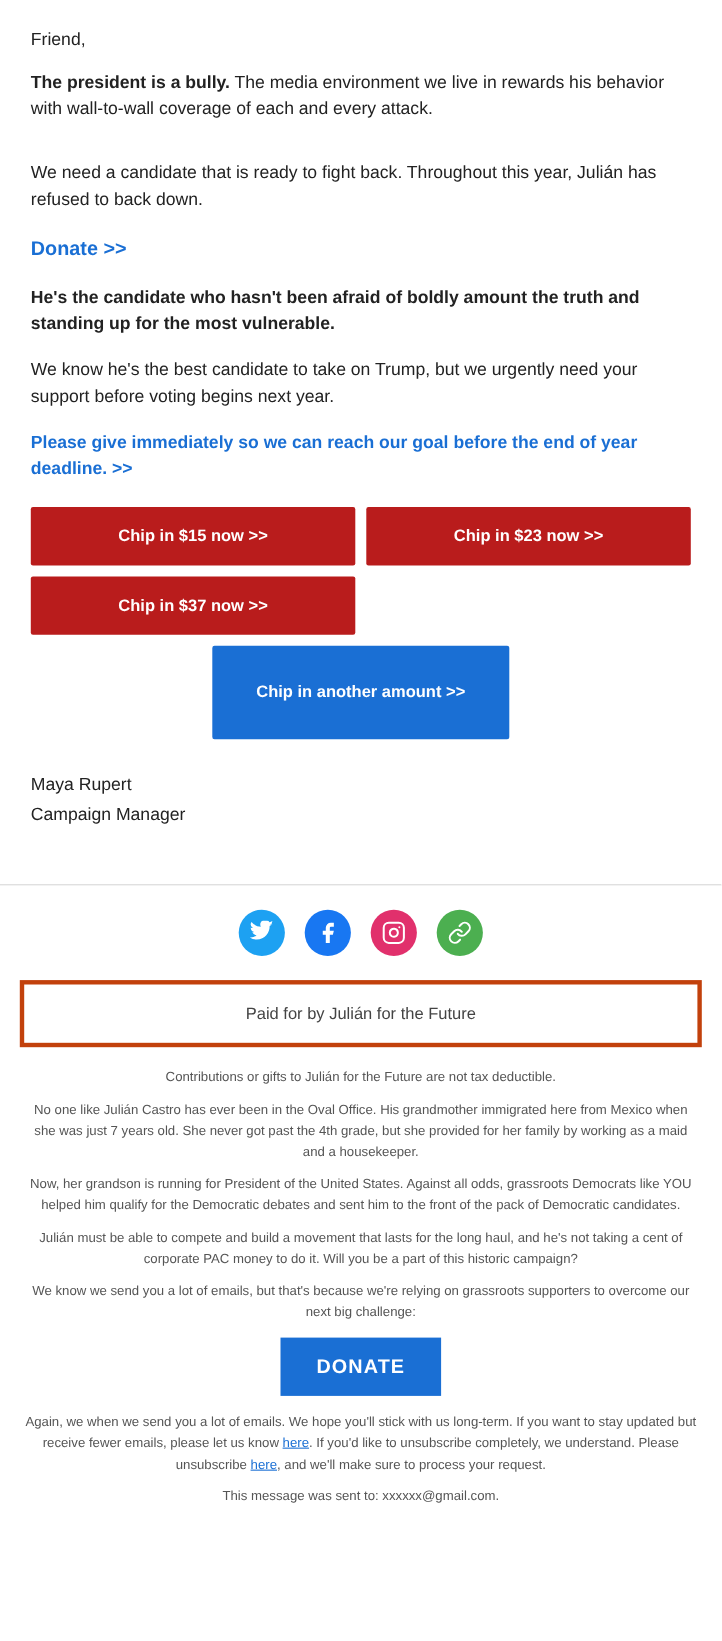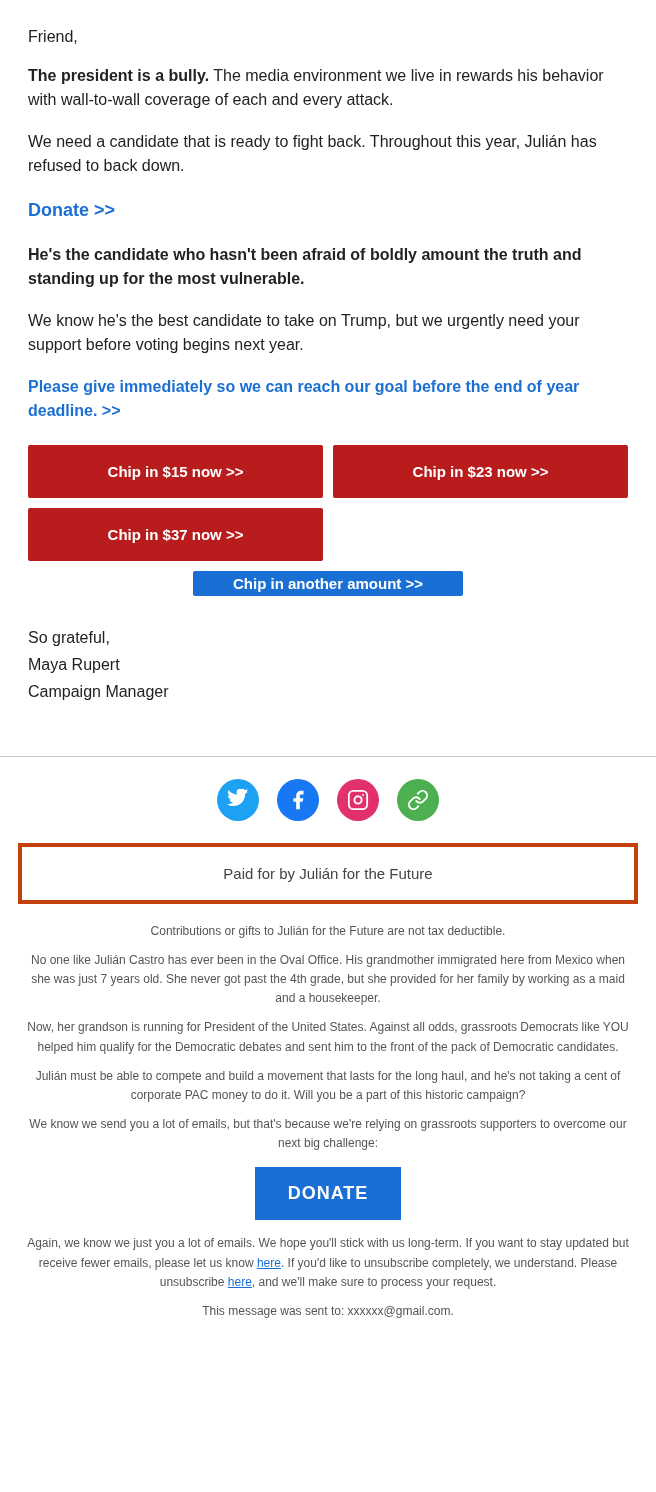--- a/index.html
+++ b/index.html
@@ -15,21 +15,21 @@
     .main-content {
       padding: 28px 28px 20px 28px;
     }
 
     .greeting {
       margin-bottom: 18px;
       font-size: 16px;
     }
 
     .intro-para {
-      margin-bottom: 18px;
+      margin-bottom: 34px;
       font-size: 16px;
       line-height: 1.5;
     }
 
     .bold-text {
       font-weight: bold;
     }
 
     .donate-link {
       text-align: left;
@@ -82,21 +82,21 @@
       border-radius: 2px;
       text-align: center;
       width: 100%;
     }
 
     .btn-other-amount {
       display: block;
       background-color: #1a6fd4;
       color: #fff;
       border: none;
-      padding: 4px 40px;
+      padding: 34px 40px;
       font-size: 15px;
       font-weight: bold;
       cursor: pointer;
       border-radius: 2px;
       text-align: center;
       margin: 10px auto 0 auto;
     }
 
     .signature {
       margin-top: 28px;
@@ -202,21 +202,20 @@
     <button class="btn-chip">Chip in $15 now &gt;&gt;</button>
     <button class="btn-chip">Chip in $23 now &gt;&gt;</button>
     <button class="btn-chip">Chip in $37 now &gt;&gt;</button>
   </div>
 
   <div style="text-align:center;">
     <button class="btn-other-amount">Chip in another amount &gt;&gt;</button>
   </div>
 
   <div class="signature">
-    <p>So grateful,</p>
     <p>Maya Rupert</p>
     <p>Campaign Manager</p>
   </div>
 </div>
 
 <hr class="divider">
 
 <div class="social-bar">
   <a href="#" class="social-icon twitter" title="Twitter">
     <svg width="22" height="22" viewBox="0 0 24 24" fill="white">
@@ -252,17 +251,17 @@
   <p>No one like Julián Castro has ever been in the Oval Office. His grandmother immigrated here from Mexico when she was just 7 years old. She never got past the 4th grade, but she provided for her family by working as a maid and a housekeeper.</p>
   <p>Now, her grandson is running for President of the United States. Against all odds, grassroots Democrats like YOU helped him qualify for the Democratic debates and sent him to the front of the pack of Democratic candidates.</p>
   <p>Julián must be able to compete and build a movement that lasts for the long haul, and he's not taking a cent of corporate PAC money to do it. Will you be a part of this historic campaign?</p>
   <p>We know we send you a lot of emails, but that's because we're relying on grassroots supporters to overcome our next big challenge:</p>
 
   <div style="text-align:center; margin: 10px 0;">
     <button class="donate-big-btn">DONATE</button>
   </div>
 
   <p>
-    <span>Again, we know we just you a lot of emails. We hope you'll stick with us long-term. If you want to stay updated but receive fewer emails, please let us know </span><a href="#">here</a><span>. If you'd like to unsubscribe completely, we understand. Please unsubscribe </span><a href="#">here</a><span>, and we'll make sure to process your request.</span>
+    <span>Again, we when we send you a lot of emails. We hope you'll stick with us long-term. If you want to stay updated but receive fewer emails, please let us know </span><a href="#">here</a><span>. If you'd like to unsubscribe completely, we understand. Please unsubscribe </span><a href="#">here</a><span>, and we'll make sure to process your request.</span>
   </p>
 
   <p>This message was sent to: xxxxxx@gmail.com.</p>
 </div>
 
 </body></html>

